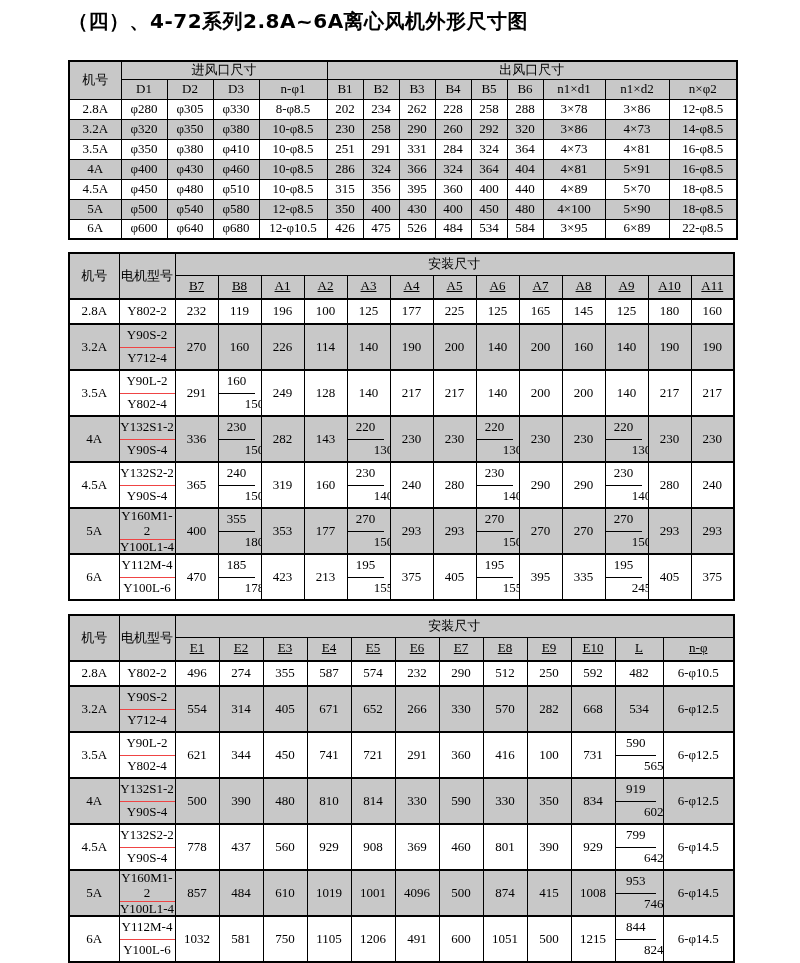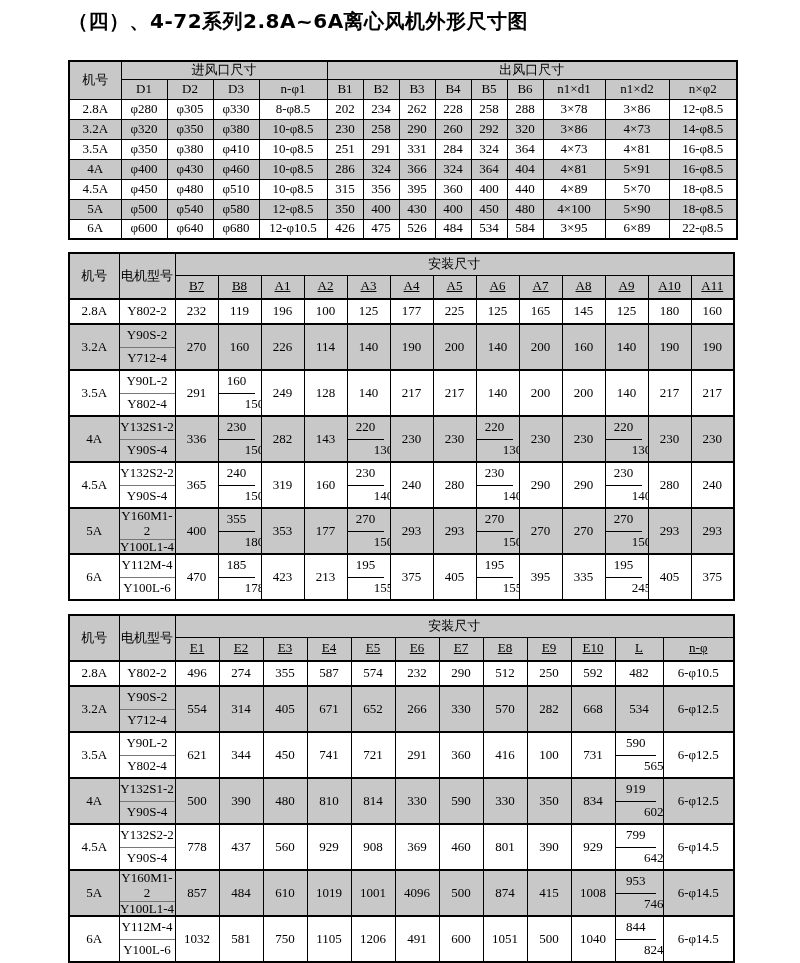--- a/index.html
+++ b/index.html
@@ -651,21 +651,21 @@
           </td>
           <td>1032</td>
           <td>581</td>
           <td>750</td>
           <td>1105</td>
           <td>1206</td>
           <td>491</td>
           <td>600</td>
           <td>1051</td>
           <td>500</td>
-          <td>1040</td>
+          <td>1215</td>
           <td>
             <div class="split partial">
               <span>844</span>
               <span>824</span>
             </div>
           </td>
           <td>6-φ14.5</td>
         </tr>
       </tbody>
     </table>

